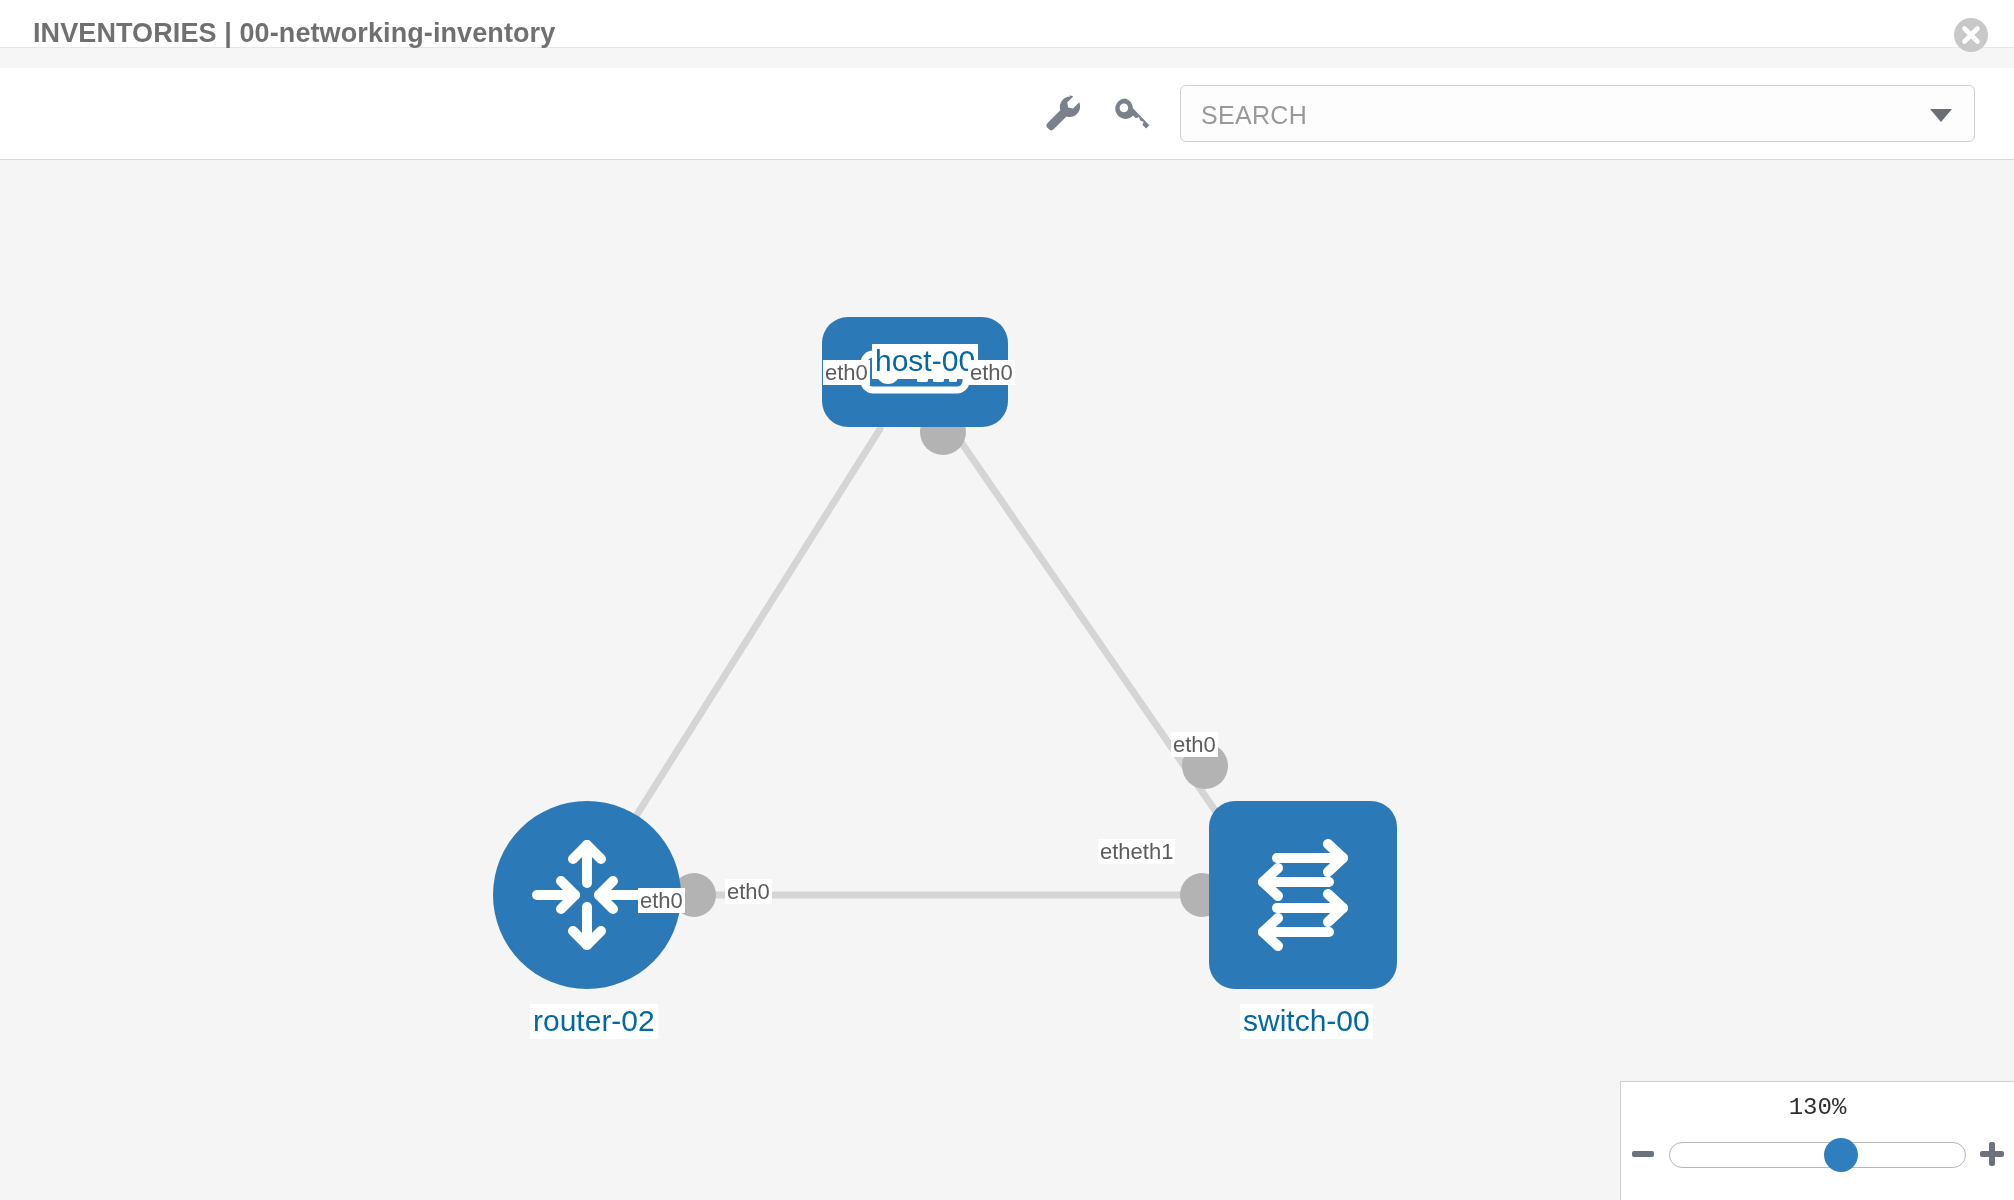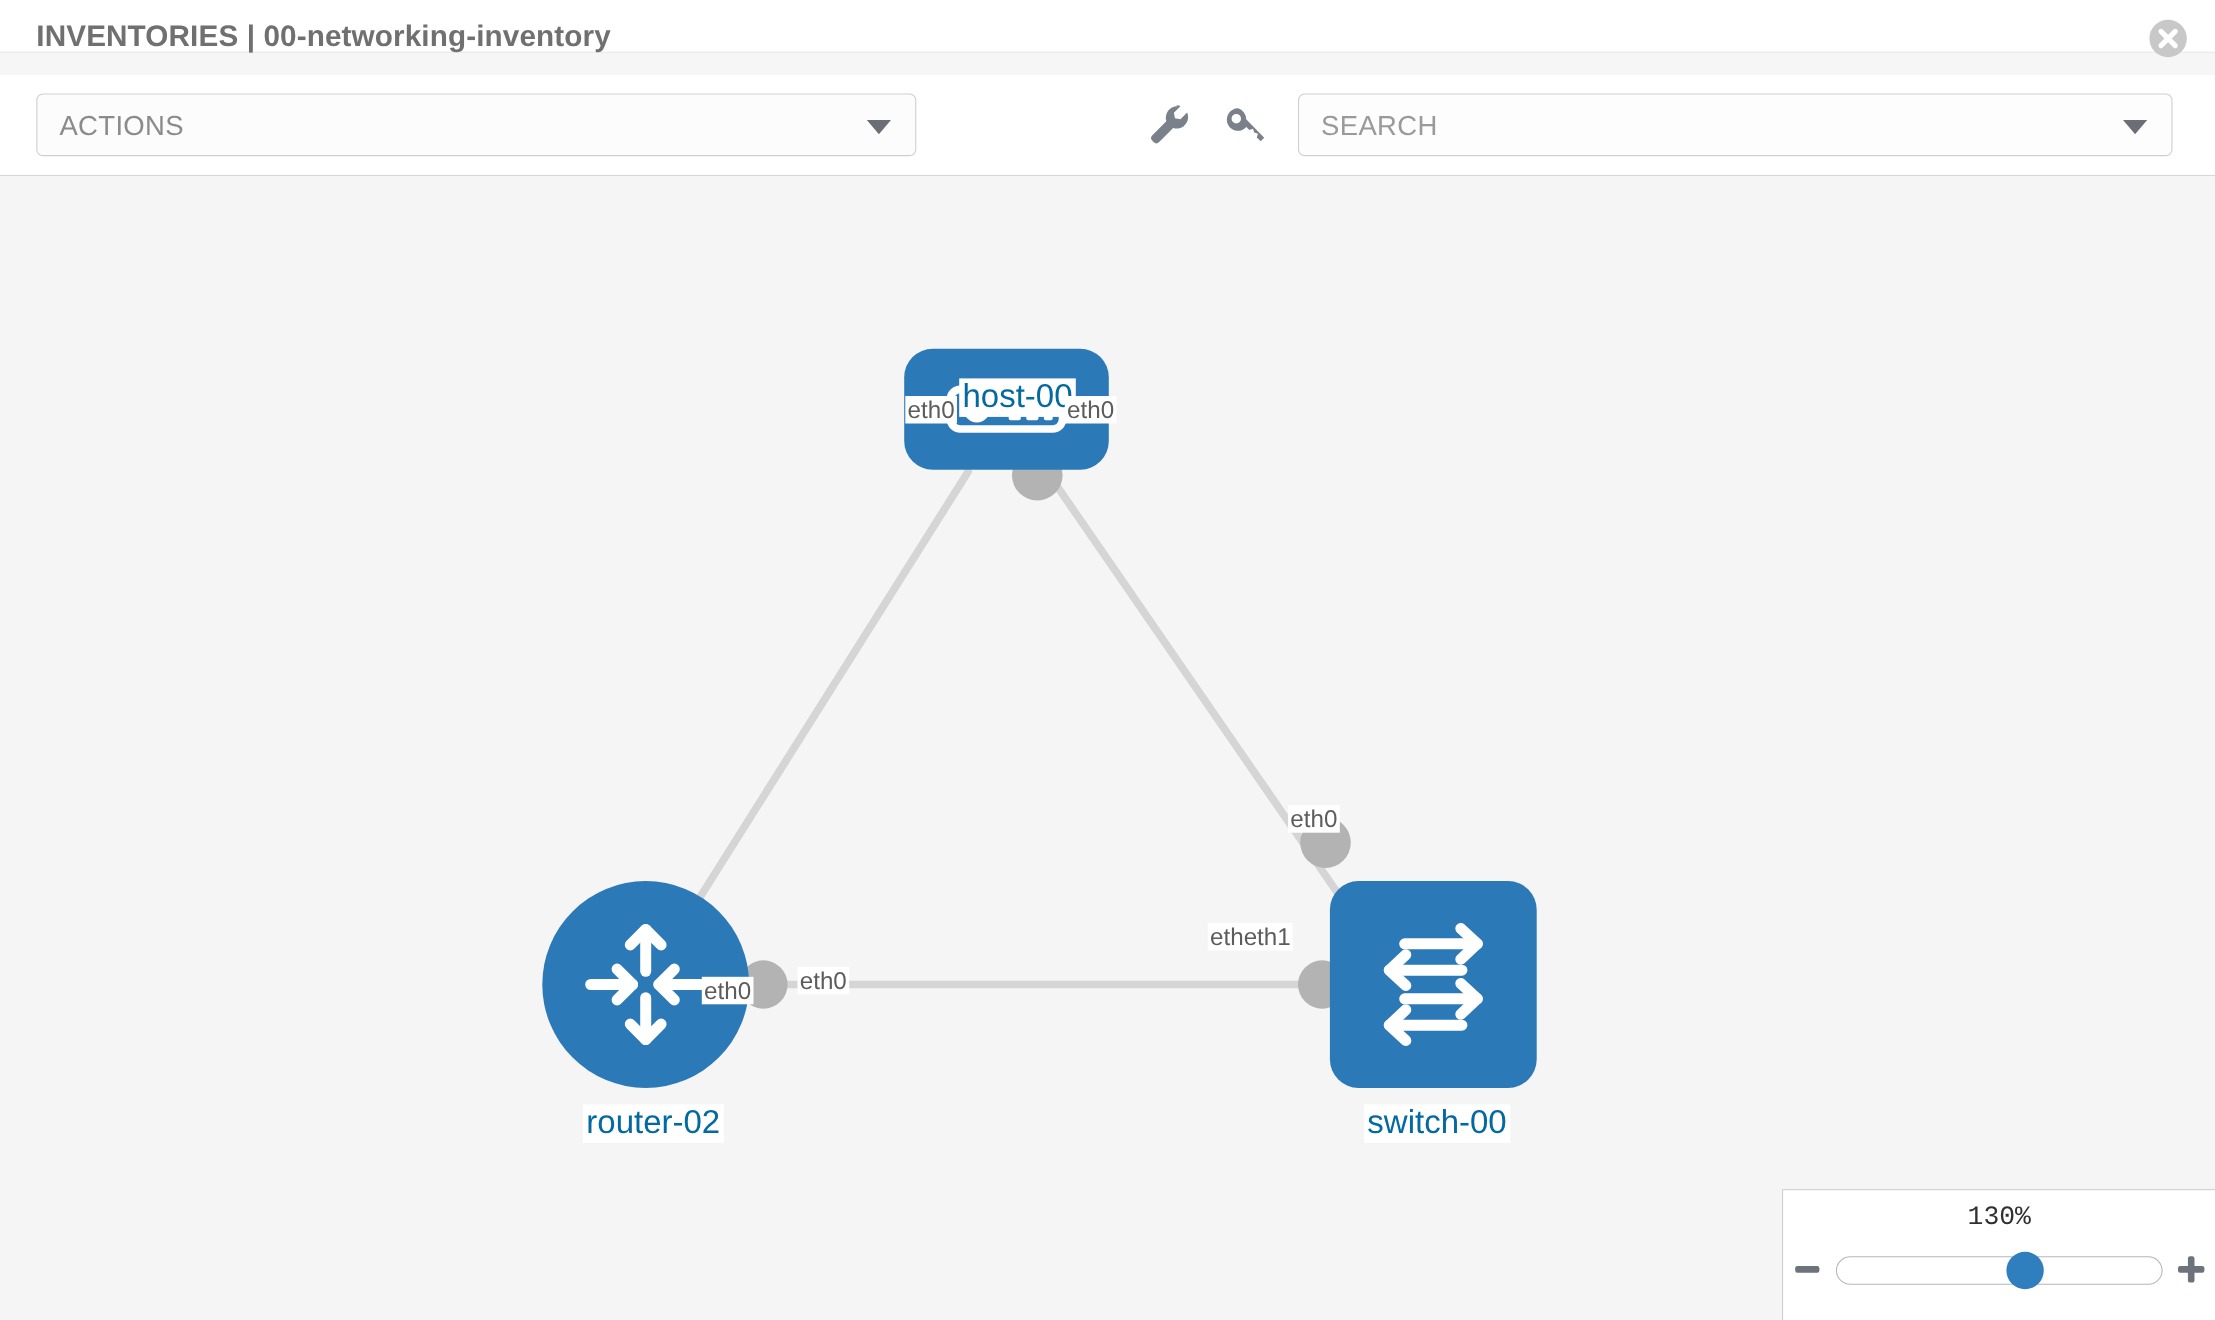--- a/index.html
+++ b/index.html
@@ -158,24 +158,20 @@
     <div class="header-title">INVENTORIES | 00-networking-inventory</div>
     <div class="close-btn">
       <svg viewBox="0 0 34 34" aria-hidden="true">
         <path d="M10.5 10.5 L23.5 23.5 M23.5 10.5 L10.5 23.5" stroke="#ffffff" stroke-width="4.6" stroke-linecap="round"></path>
       </svg>
     </div>
   </div>
 
   <div class="toolbar">
 
-    <div class="actions-select">
-      <span class="label">ACTIONS</span>
-      <span class="caret"></span>
-    </div>
 
     <div class="tool-icon icon-wrench">
       <svg viewBox="0 0 46 46" aria-hidden="true">
         <g fill="#7a818b">
           <path d="M30.2 6.6a10.4 10.4 0 0 0-9.9 13.6L7.6 32.9a3.6 3.6 0 0 0 0 5.1l1.1 1.1a3.6 3.6 0 0 0 5.1 0l12.7-12.7a10.4 10.4 0 0 0 13.6-9.9c0-1.5-.3-2.9-.9-4.2l-6.1 6.1-5-.9-.9-5 6.1-6.1c-1.3-.5-2.6-.8-4.1-.8z"></path>
         </g>
       </svg>
     </div>
 
     <div class="tool-icon icon-key">

